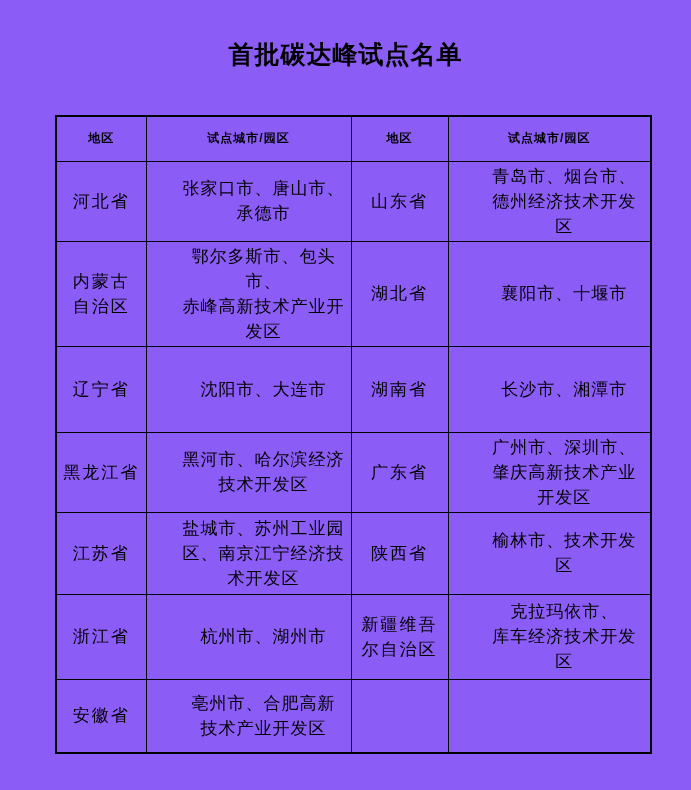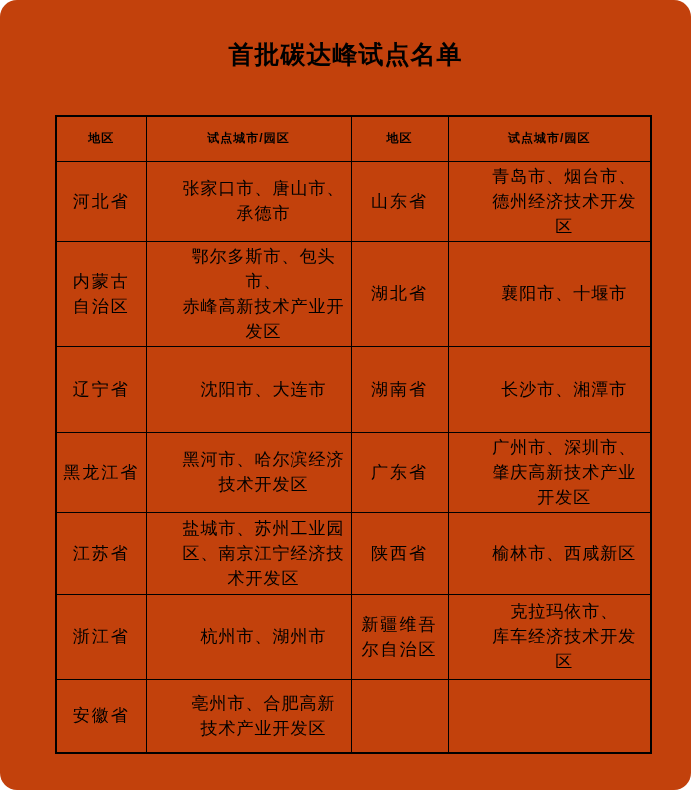--- a/index.html
+++ b/index.html
@@ -6,23 +6,22 @@
   html, body {
     width: 691px;
     background: #ffffff;
     font-family: "Liberation Serif", serif;
     color: #000000;
   }
   .page {
     position: relative;
     width: 691px;
     height: 790px;
-    background: #c2410c;
+    background: #8b5cf6;
     overflow: hidden;
-    border-radius: 17px;
   }
   .doc-title {
     margin-top: 38px;
     text-align: center;
     font-size: 25px;
     font-weight: bold;
     letter-spacing: 1px;
     font-family: "Liberation Serif", serif;
   }
   table.pilot-table {
@@ -118,21 +117,21 @@
         <td class="cities-cell">广州市、深圳市、
 肇庆高新技术产业
 开发区</td>
       </tr>
       <tr>
         <td class="region-cell">江苏省</td>
         <td class="cities-cell">盐城市、苏州工业园
 区、南京江宁经济技
 术开发区</td>
         <td class="region-cell">陕西省</td>
-        <td class="cities-cell">榆林市、西咸新区</td>
+        <td class="cities-cell">榆林市、技术开发区</td>
       </tr>
       <tr>
         <td class="region-cell">浙江省</td>
         <td class="cities-cell">杭州市、湖州市</td>
         <td class="region-cell">新疆维吾
 尔自治区</td>
         <td class="cities-cell">克拉玛依市、
 库车经济技术开发区</td>
       </tr>
       <tr>

